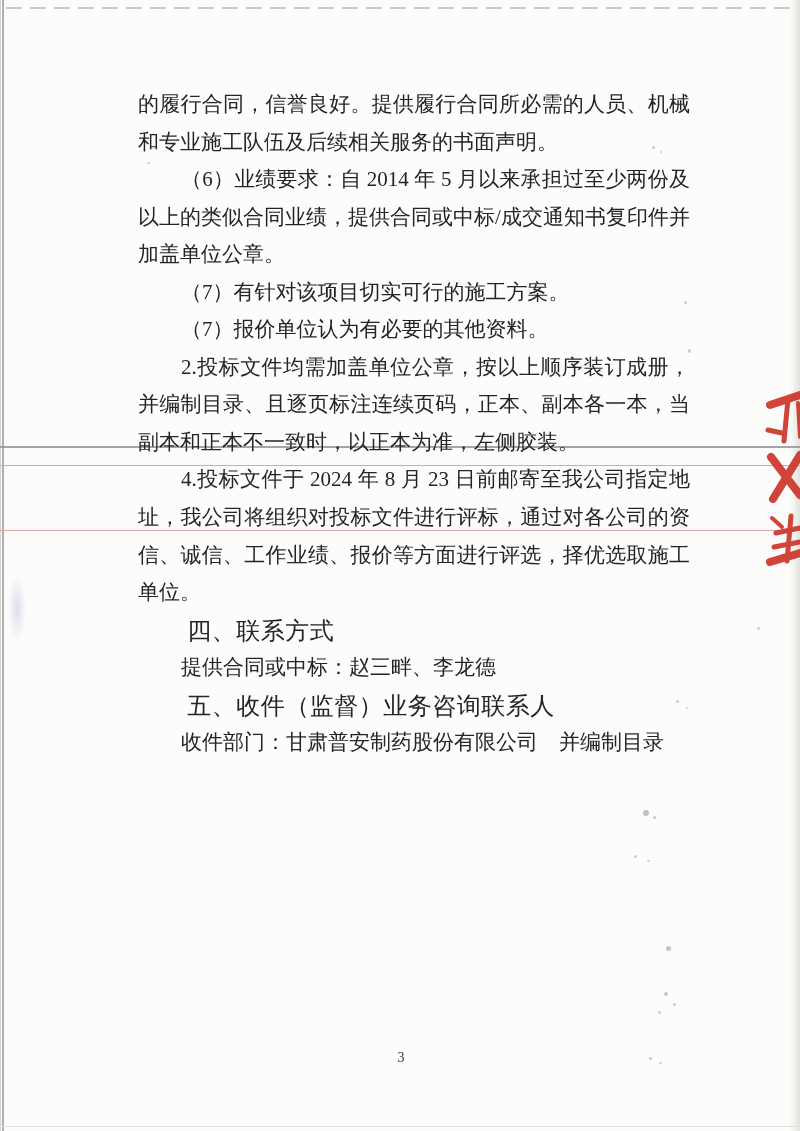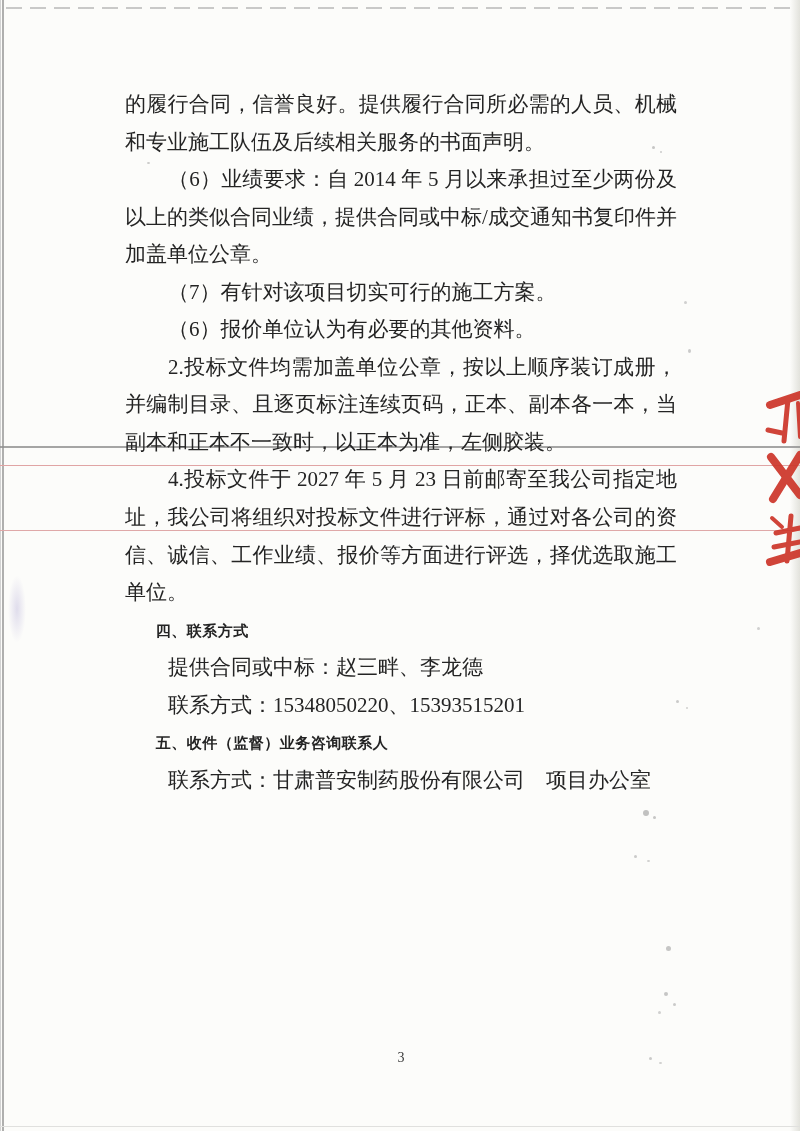--- a/index.html
+++ b/index.html
@@ -17,29 +17,29 @@
   .edge-left-light{position:absolute;top:0;left:0;width:1px;height:1131px;background:#d2d2d2;}
   .edge-right-band{position:absolute;top:0;right:0;width:10px;height:1131px;
     background:linear-gradient(to right,rgba(0,0,0,0),#e2e2dc);}
   .edge-bottom{position:absolute;bottom:4px;left:0;width:100%;height:1px;background:#e0e0de;}
   
   .fold-gray{position:absolute;left:0;top:446px;width:100%;height:2px;background:#8e8e8e;opacity:.8;}
   .fold-pink-1{position:absolute;left:0;top:465px;width:100%;height:1px;background:#e0a4a4;}
   .fold-pink-2{position:absolute;left:0;top:530px;width:100%;height:1px;background:#dfa8a8;}
   
   .content{
-    position:absolute;left:125px;top:86px;width:552px;
+    position:absolute;left:138px;top:86px;width:552px;
     font-size:21px;line-height:37.55px;color:#242424;
     text-align:justify;text-justify:inter-character;
   }
   .content p{margin:0;padding:0;}
   .indent{text-indent:2.05em;}
   .heading{
     font-family:"Liberation Sans","DejaVu Sans",sans-serif;
-    font-weight:700;font-size:15px;letter-spacing:.5px;
+    font-weight:400;font-size:24px;letter-spacing:.5px;
   }
   .lead{
     font-family:"Liberation Sans","DejaVu Sans",sans-serif;
     font-weight:700;
   }
   .page-number{
     position:absolute;left:125px;width:552px;top:1050px;
     text-align:center;font-size:14px;color:#3a3a3a;
   }
   
@@ -63,28 +63,27 @@
   <div class="edge-bottom"></div>
 
   <div class="fold-gray"></div>
   <div class="fold-pink-1"></div>
   <div class="fold-pink-2"></div>
 
   <div class="content">
     <p class="para">的履行合同，信誉良好。提供履行合同所必需的人员、机械和专业施工队伍及后续相关服务的书面声明。</p>
     <p class="para indent">（6）业绩要求：自 2014 年 5 月以来承担过至少两份及以上的类似合同业绩，提供合同或中标/成交通知书复印件并加盖单位公章。</p>
     <p class="para indent">（7）有针对该项目切实可行的施工方案。</p>
-    <p class="para indent">（6）报价单位认为有必要的其他资料。</p>
+    <p class="para indent">（7）报价单位认为有必要的其他资料。</p>
     <p class="para indent">2.投标文件均需加盖单位公章，按以上顺序装订成册，并编制目录、且逐页标注连续页码，正本、副本各一本，当副本和正本不一致时，以正本为准，左侧胶装。</p>
-    <p class="para indent">4.投标文件于 2027 年 5 月 23 日前邮寄至我公司指定地址，我公司将组织对投标文件进行评标，通过对各公司的资信、诚信、工作业绩、报价等方面进行评选，择优选取施工单位。</p>
+    <p class="para indent">4.投标文件于 2024 年 8 月 23 日前邮寄至我公司指定地址，我公司将组织对投标文件进行评标，通过对各公司的资信、诚信、工作业绩、报价等方面进行评选，择优选取施工单位。</p>
     <p class="para indent heading">四、联系方式</p>
     <p class="para indent">提供合同或中标：赵三畔、李龙德</p>
-    <p class="para indent">联系方式：15348050220、15393515201</p>
     <p class="para indent heading">五、收件（监督）业务咨询联系人</p>
-    <p class="para indent">联系方式：甘肃普安制药股份有限公司　项目办公室</p>
+    <p class="para indent">收件部门：甘肃普安制药股份有限公司　并编制目录</p>
   </div>
 
   <div class="page-number">3</div>
 
   <svg class="stamp" viewBox="0 0 40 185" xmlns="http://www.w3.org/2000/svg">
     <g stroke="#cd3529" stroke-linecap="round" fill="none" opacity="0.92">
 
       <path d="M10,20 L40,10" stroke-width="8"></path>
       <path d="M28,14 L24,56" stroke-width="5"></path>
       <path d="M8,45 L22,48" stroke-width="5"></path>

